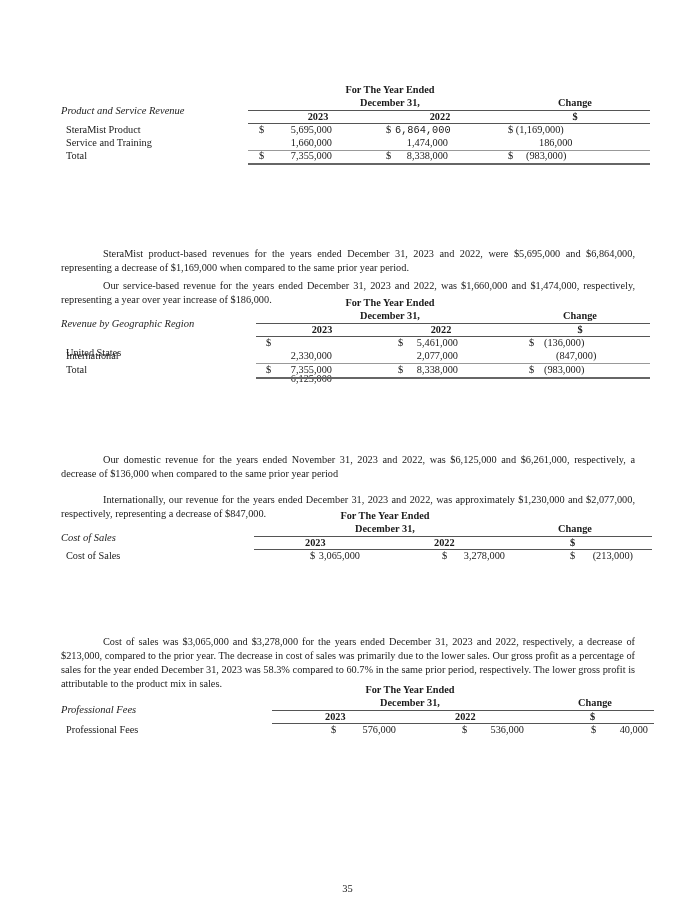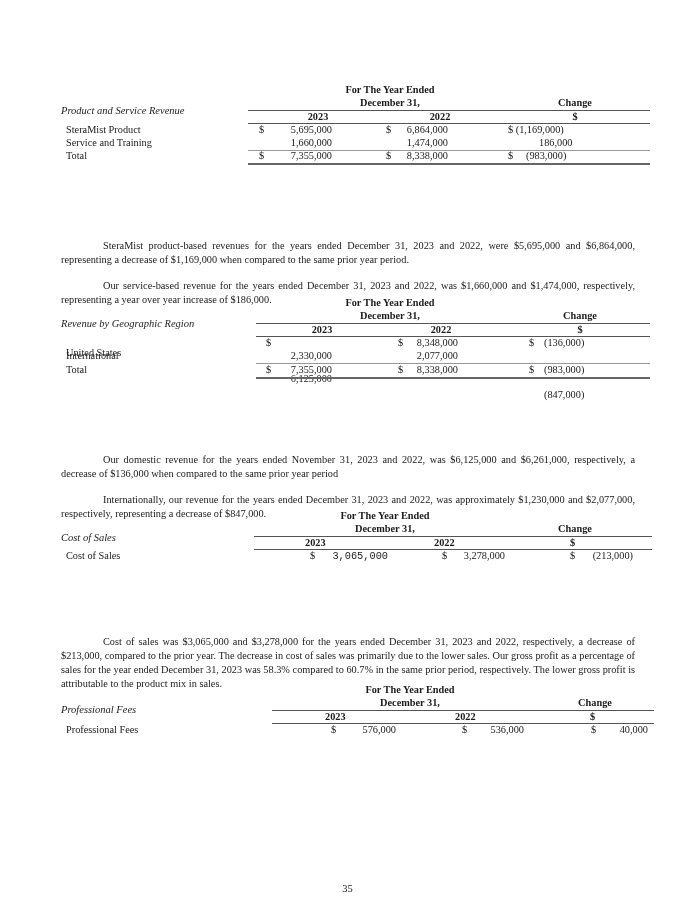--- a/index.html
+++ b/index.html
@@ -29,21 +29,21 @@
   <div class="cell hdr" style="left:258px; width:120px; top:111px;">2023</div>
   <div class="cell hdr" style="left:380px; width:120px; top:111px;">2022</div>
   <div class="cell hdr" style="left:520px; width:110px; top:111px;">$</div>
   <div class="rule" style="left:248px; width:402px; top:123px;"></div>
 
   <div>
     <div class="cell" style="left:66px; top:124px;">SteraMist Product</div>
     <div class="cell" style="left:259px; top:124px;">$</div>
     <div class="cell r" style="left:270px; width:62px; top:124px;">5,695,000</div>
     <div class="cell" style="left:386px; top:124px;">$</div>
-    <div class="cell r" style="left:395px; width:53px; top:124px;">6,864,000</div>
+    <div class="cell r" style="left:395px; width:53px; top:124px;font-family:Liberation Mono, monospace;">6,864,000</div>
     <div class="cell" style="left:508px; top:124px;">$ (1,169,000)</div>
   </div>
 
   <div>
     <div class="cell" style="left:66px; top:137px;">Service and Training</div>
     <div class="cell r" style="left:270px; width:62px; top:137px;">1,660,000</div>
     <div class="cell r" style="left:395px; width:53px; top:137px;">1,474,000</div>
     <div class="cell" style="left:539px; top:137px;">186,000</div>
   </div>
   <div class="rule light" style="left:248px; width:402px; top:150px;"></div>
@@ -53,49 +53,49 @@
     <div class="cell" style="left:259px; top:150px;">$</div>
     <div class="cell r" style="left:270px; width:62px; top:150px;">7,355,000</div>
     <div class="cell" style="left:386px; top:150px;">$</div>
     <div class="cell r" style="left:395px; width:53px; top:150px;">8,338,000</div>
     <div class="cell" style="left:508px; top:150px;">$</div>
     <div class="cell" style="left:526px; top:150px;">(983,000)</div>
   </div>
   <div class="rule thick" style="left:248px; width:402px; top:163px;"></div>
 </div>
 
-<div class="abs para" style="top:191px;"><span class="indent"></span><span>SteraMist product-based revenues for the years ended December 31, 2023 and 2022, were $5,695,000 and $6,864,000, representing a decrease of $1,169,000 when compared to the same prior year period.</span></div>
+<div class="abs para" style="top:199px;"><span class="indent"></span><span>SteraMist product-based revenues for the years ended December 31, 2023 and 2022, were $5,695,000 and $6,864,000, representing a decrease of $1,169,000 when compared to the same prior year period.</span></div>
 <div class="abs para" style="top:231px;"><span class="indent"></span><span>Our service-based revenue for the years ended December 31, 2023 and 2022, was $1,660,000 and $1,474,000, respectively, representing a year over year increase of $186,000.</span></div>
 
 <div class="abs section-title" style="left:61px; top:270px;">Revenue by Geographic Region</div>
 
 <div>
   <div class="cell hdr" style="left:300px; width:180px; top:297px;">For The Year Ended</div>
   <div class="cell hdr" style="left:300px; width:180px; top:310px;">December 31,</div>
   <div class="cell hdr" style="left:525px; width:110px; top:310px;">Change</div>
   <div class="rule" style="left:256px; width:394px; top:323px;"></div>
   <div class="cell hdr" style="left:262px; width:120px; top:324px;">2023</div>
   <div class="cell hdr" style="left:381px; width:120px; top:324px;">2022</div>
   <div class="cell hdr" style="left:525px; width:110px; top:324px;">$</div>
   <div class="rule" style="left:256px; width:394px; top:336px;"></div>
 
   <div>
     <div class="cell" style="left:66px; top:347px;">United States</div>
     <div class="cell" style="left:266px; top:337px;">$</div>
     <div class="cell r" style="left:278px; width:54px; top:337px;margin-top:36px;">6,125,000</div>
     <div class="cell" style="left:398px; top:337px;">$</div>
-    <div class="cell r" style="left:410px; width:48px; top:337px;">8,348,000</div>
+    <div class="cell r" style="left:410px; width:48px; top:337px;">5,461,000</div>
     <div class="cell" style="left:529px; top:337px;">$</div>
     <div class="cell" style="left:544px; top:337px;">(136,000)</div>
   </div>
   <div>
     <div class="cell" style="left:66px; top:350px;">International</div>
     <div class="cell r" style="left:278px; width:54px; top:350px;">2,330,000</div>
     <div class="cell r" style="left:410px; width:48px; top:350px;">2,077,000</div>
-    <div class="cell" style="left:544px; top:350px;margin-top:39px;">(847,000)</div>
+    <div class="cell" style="left:556px; top:350px;">(847,000)</div>
   </div>
   <div class="rule light" style="left:256px; width:394px; top:363px;"></div>
   <div>
     <div class="cell" style="left:66px; top:364px;">Total</div>
     <div class="cell" style="left:266px; top:364px;">$</div>
     <div class="cell r" style="left:278px; width:54px; top:364px;">7,355,000</div>
     <div class="cell" style="left:398px; top:364px;">$</div>
     <div class="cell r" style="left:410px; width:48px; top:364px;">8,338,000</div>
     <div class="cell" style="left:529px; top:364px;">$</div>
     <div class="cell" style="left:544px; top:364px;">(983,000)</div>
@@ -114,21 +114,21 @@
   <div class="cell hdr" style="left:540px; width:70px; top:523px;">Change</div>
   <div class="rule" style="left:254px; width:398px; top:536px;"></div>
   <div class="cell hdr" style="left:305px; top:537px;">2023</div>
   <div class="cell hdr" style="left:434px; top:537px;">2022</div>
   <div class="cell hdr" style="left:570px; top:537px;">$</div>
   <div class="rule" style="left:254px; width:398px; top:549px;"></div>
 
   <div>
     <div class="cell" style="left:66px; top:550px;">Cost of Sales</div>
     <div class="cell" style="left:310px; top:550px;">$</div>
-    <div class="cell r" style="left:332px; width:56px; top:550px;font-family:Liberation Mono, monospace;">3,065,000</div>
+    <div class="cell r" style="left:304px; width:56px; top:550px;">3,065,000</div>
     <div class="cell" style="left:442px; top:550px;">$</div>
     <div class="cell r" style="left:452px; width:53px; top:550px;">3,278,000</div>
     <div class="cell" style="left:570px; top:550px;">$</div>
     <div class="cell r" style="left:580px; width:53px; top:550px;">(213,000)</div>
   </div>
 </div>
 
 <div class="abs para" style="top:587px;"><span class="indent"></span><span>Cost of sales was $3,065,000 and $3,278,000 for the years ended December 31, 2023 and 2022, respectively, a decrease of $213,000, compared to the prior year. The decrease in cost of sales was primarily due to the lower sales. Our gross profit as a percentage of sales for the year ended December 31, 2023 was 58.3% compared to 60.7% in the same prior period, respectively. The lower gross profit is attributable to the product mix in sales.</span></div>
 
 <div class="abs section-title" style="left:61px; top:656px;">Professional Fees</div>

